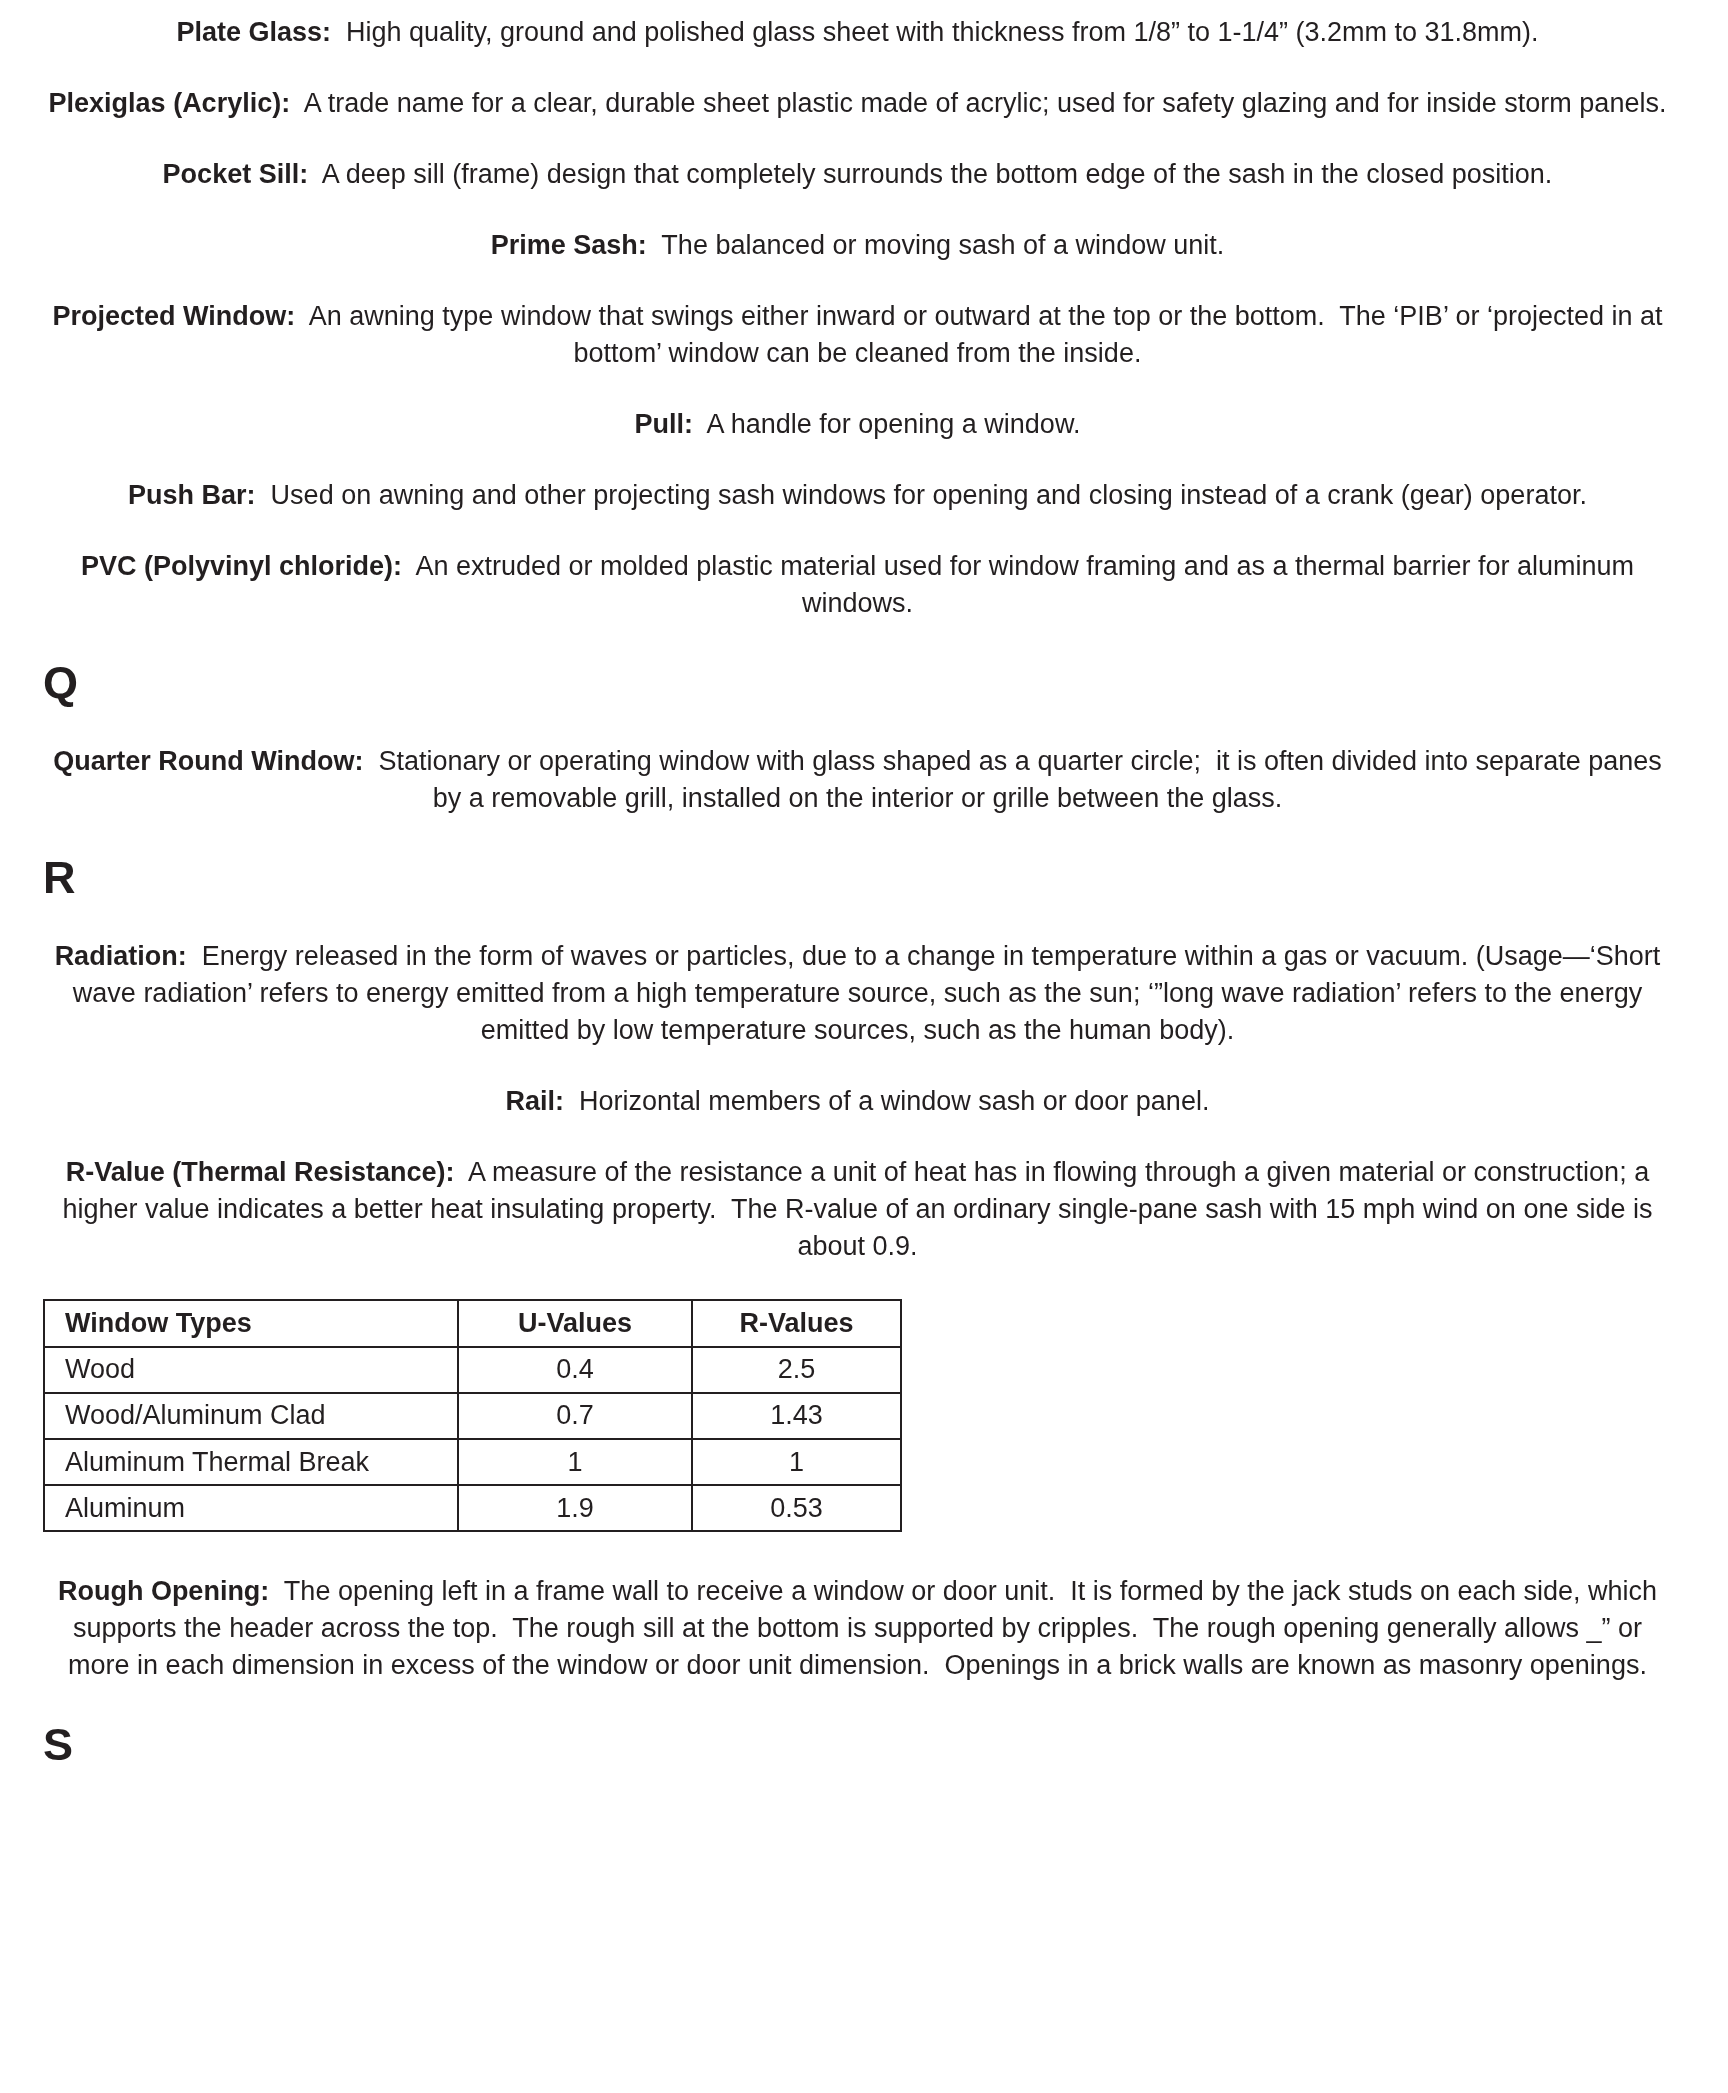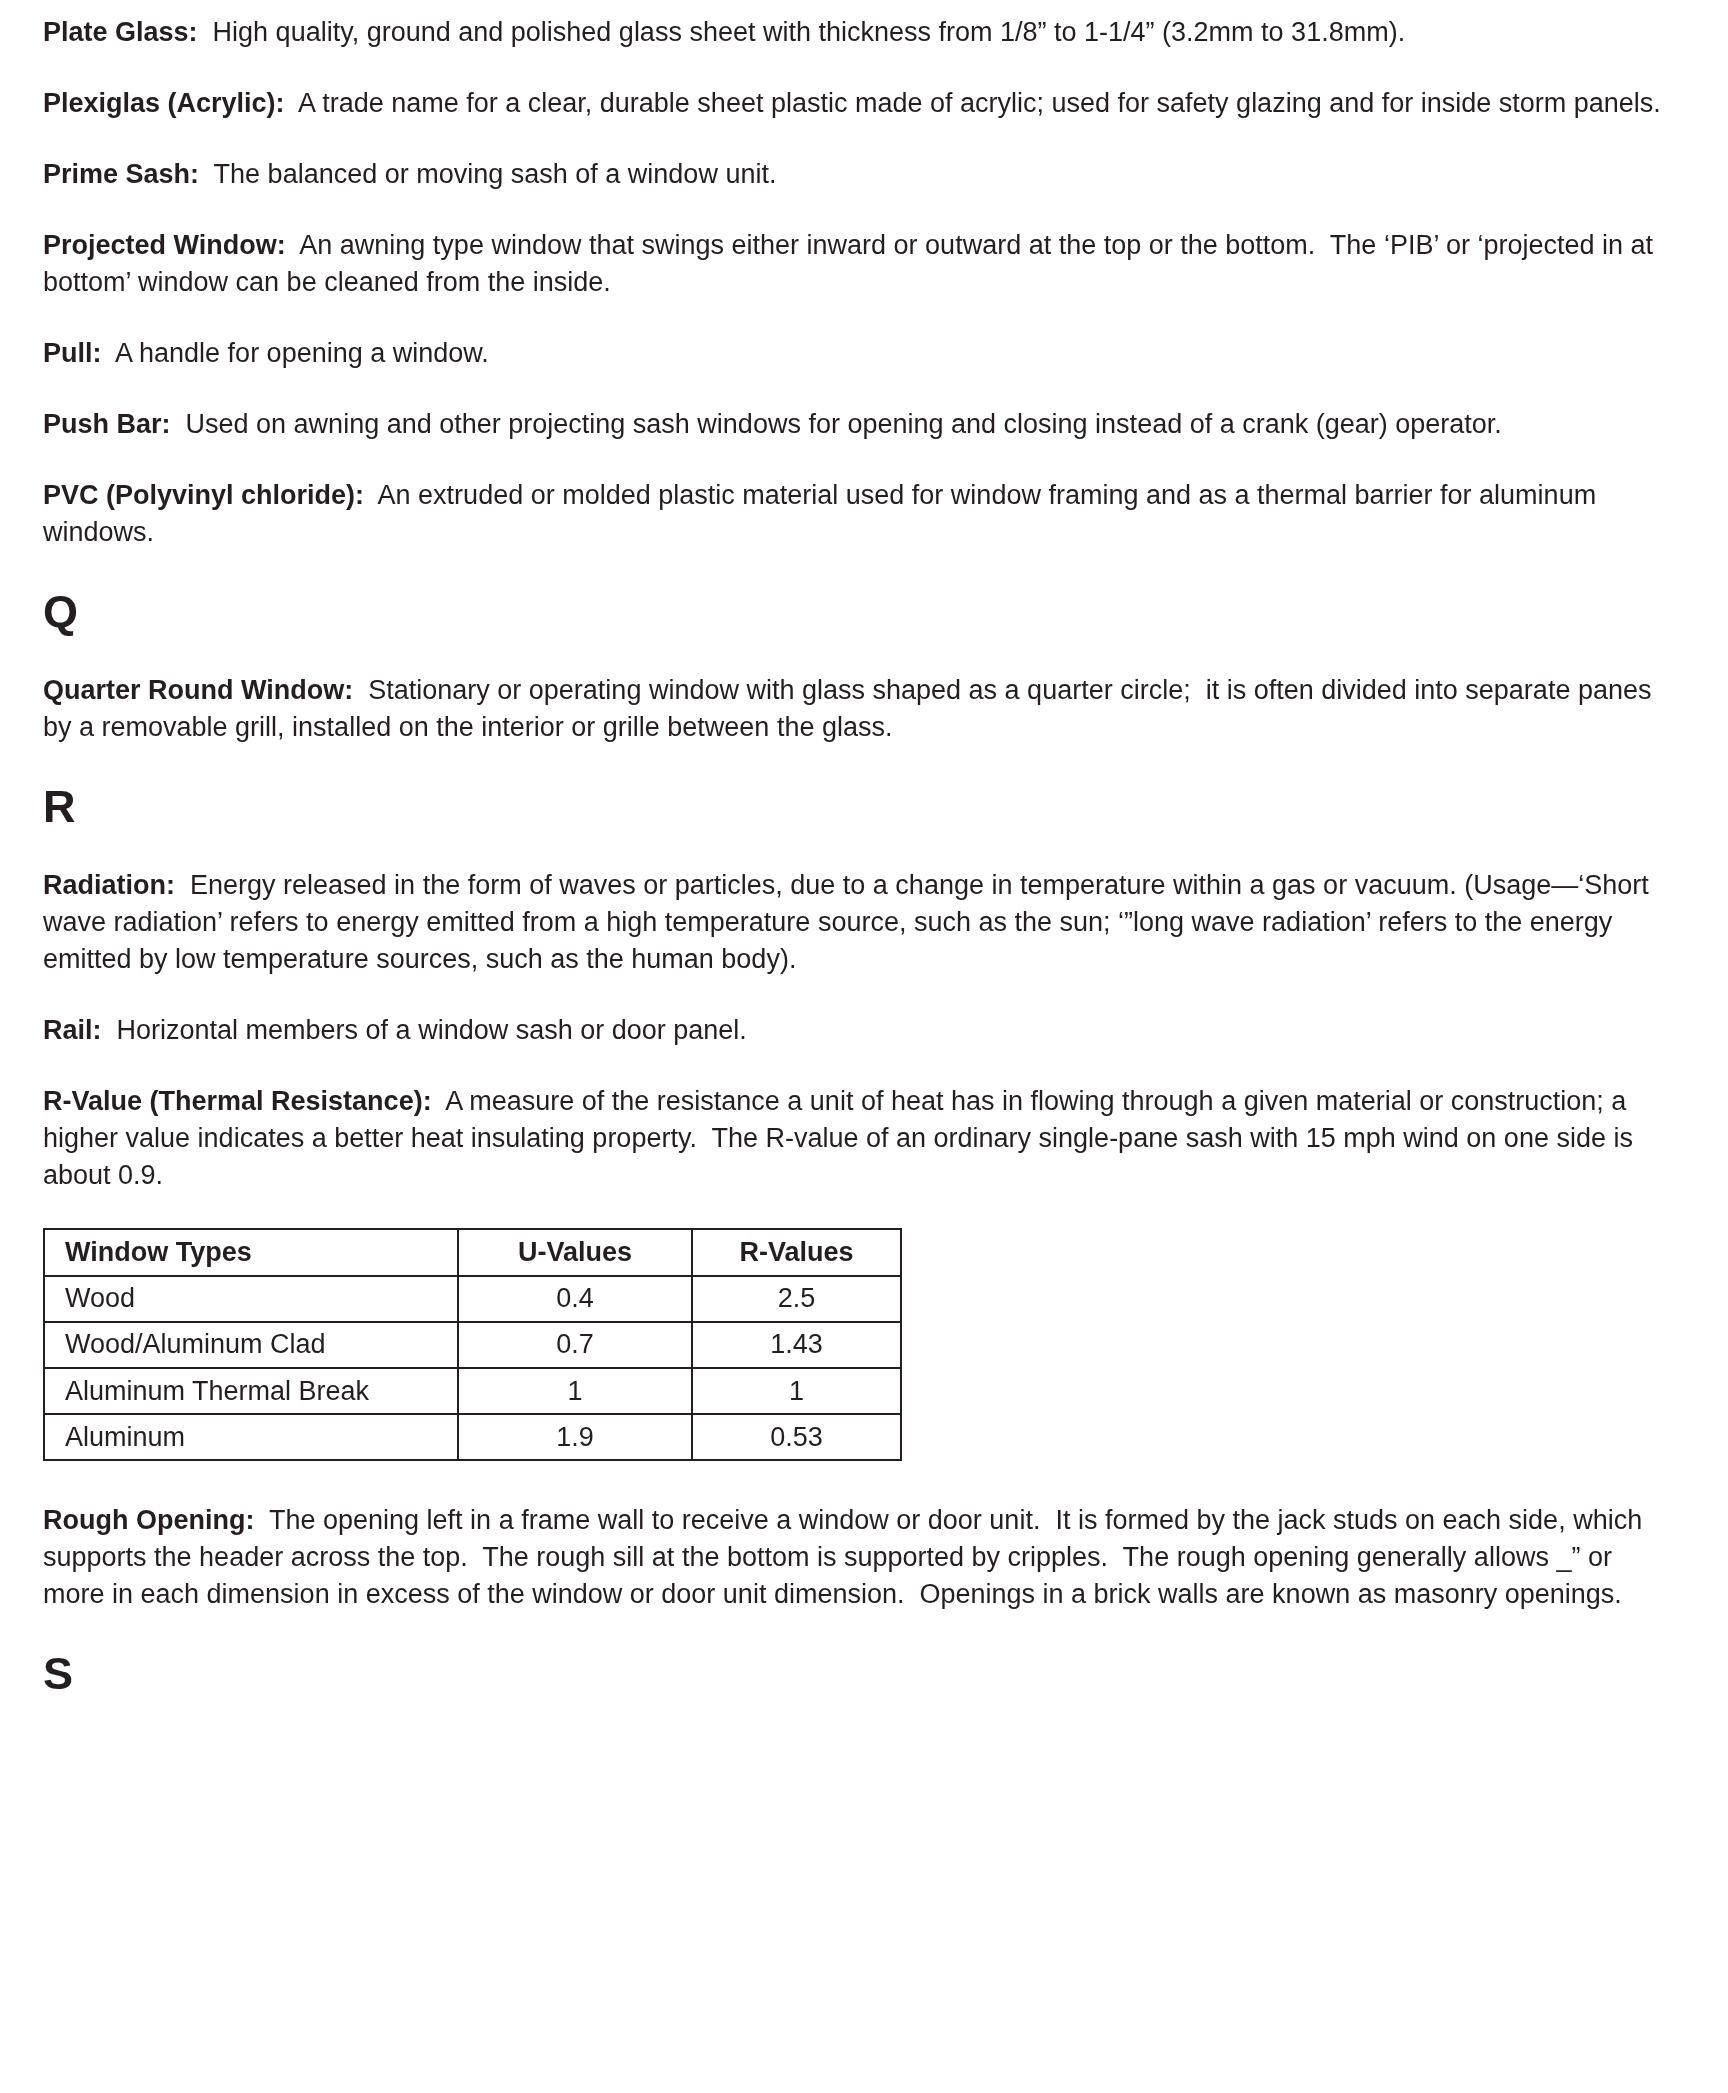--- a/index.html
+++ b/index.html
@@ -18,20 +18,21 @@
     box-sizing: border-box;
     width: 1728px;
     min-height: 2094px;
     padding: 14.4px 56px 18px 43px;
     background: #ffffff;
   }
   p.entry {
     font-size: 27px;
     line-height: 37px;
     margin: 0 0 34px 0;
+    text-align: center;
   }
   p.entry .term {
     font-weight: bold;
     white-space: pre-wrap;
   }
   p.entry .def {
     white-space: pre-wrap;
   }
   h2.section {
     font-size: 45px;
@@ -61,20 +62,21 @@
 </style>
 </head>
 <body>
 
 <main class="page">
 
   <p class="entry"><b class="term">Plate Glass:</b><span class="def">  High quality, ground and polished glass sheet with thickness from 1/8” to 1-1/4” (3.2mm to 31.8mm).</span></p>
 
   <p class="entry"><b class="term">Plexiglas (Acrylic):</b><span class="def">  A trade name for a clear, durable sheet plastic made of acrylic; used for safety glazing and for inside storm panels.</span></p>
 
+  <p class="entry"><b class="term">Pocket Sill:</b><span class="def">  A deep sill (frame) design that completely surrounds the bottom edge of the sash in the closed position.</span></p>
 
   <p class="entry"><b class="term">Prime Sash:</b><span class="def">  The balanced or moving sash of a window unit.</span></p>
 
   <p class="entry"><b class="term">Projected Window:</b><span class="def">  An awning type window that swings either inward or outward at the top or the bottom.  The ‘PIB’ or ‘projected in at bottom’ window can be cleaned from the inside.</span></p>
 
   <p class="entry"><b class="term">Pull:</b><span class="def">  A handle for opening a window.</span></p>
 
   <p class="entry"><b class="term">Push Bar:</b><span class="def">  Used on awning and other projecting sash windows for opening and closing instead of a crank (gear) operator.</span></p>
 
   <p class="entry"><b class="term">PVC (Polyvinyl chloride):</b><span class="def">  An extruded or molded plastic material used for window framing and as a thermal barrier for aluminum windows.</span></p>

